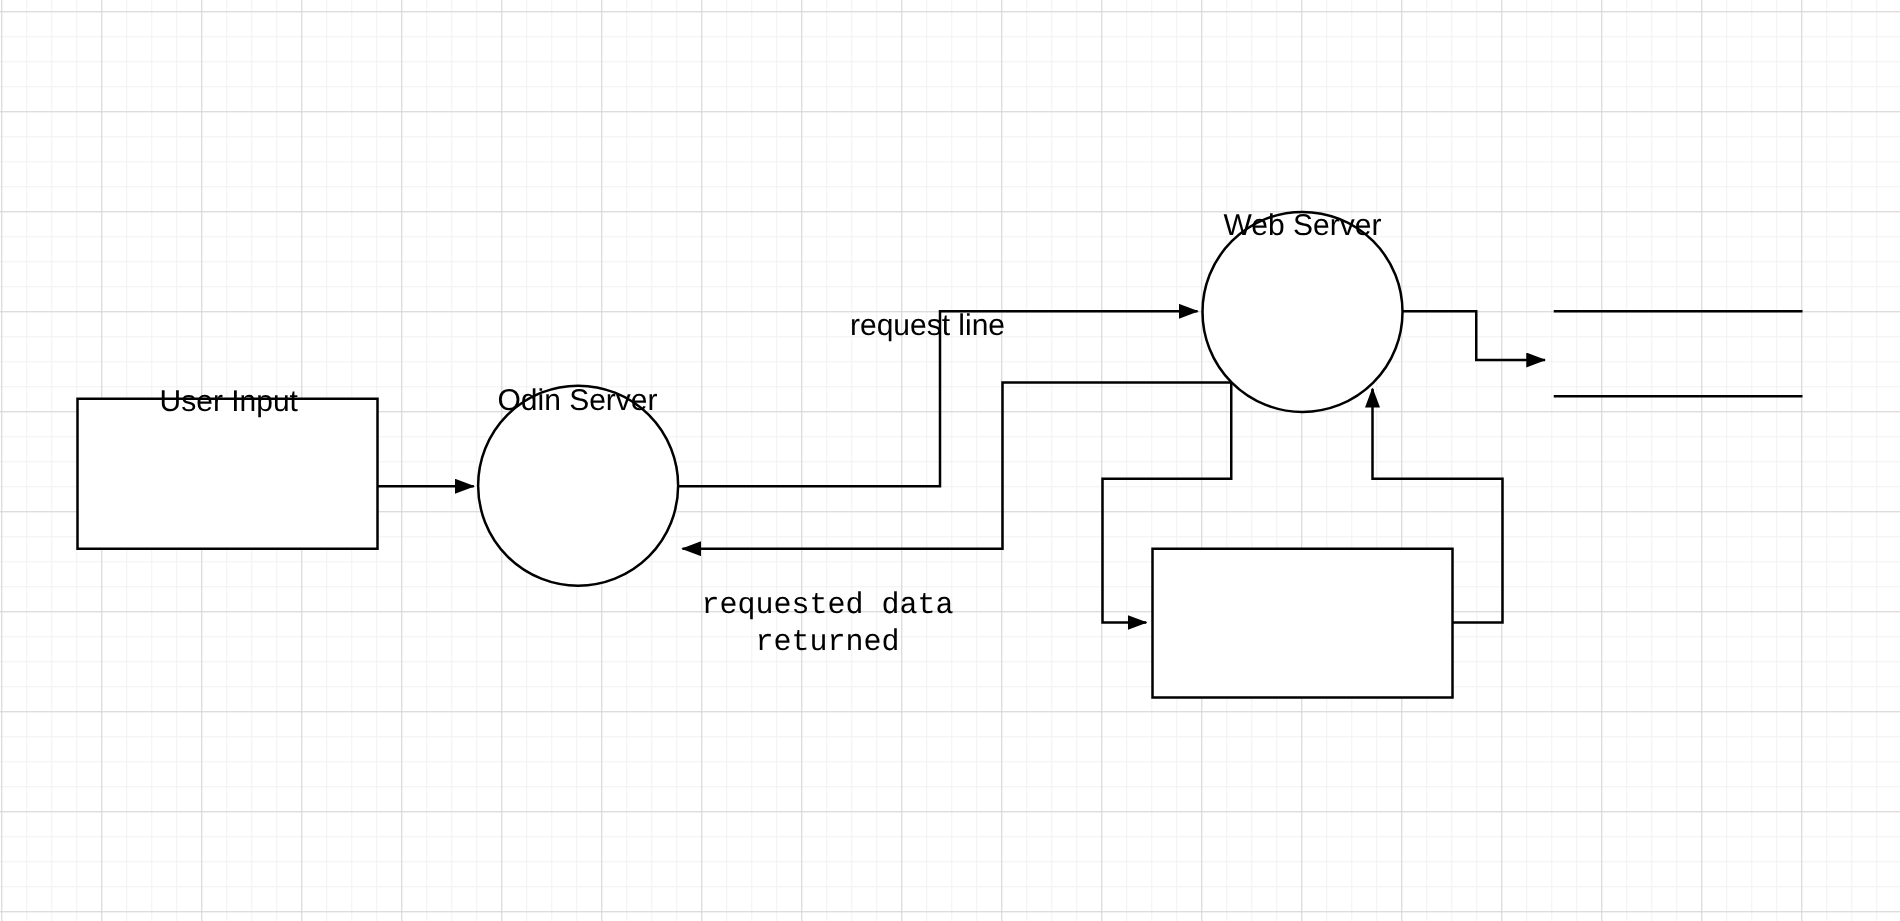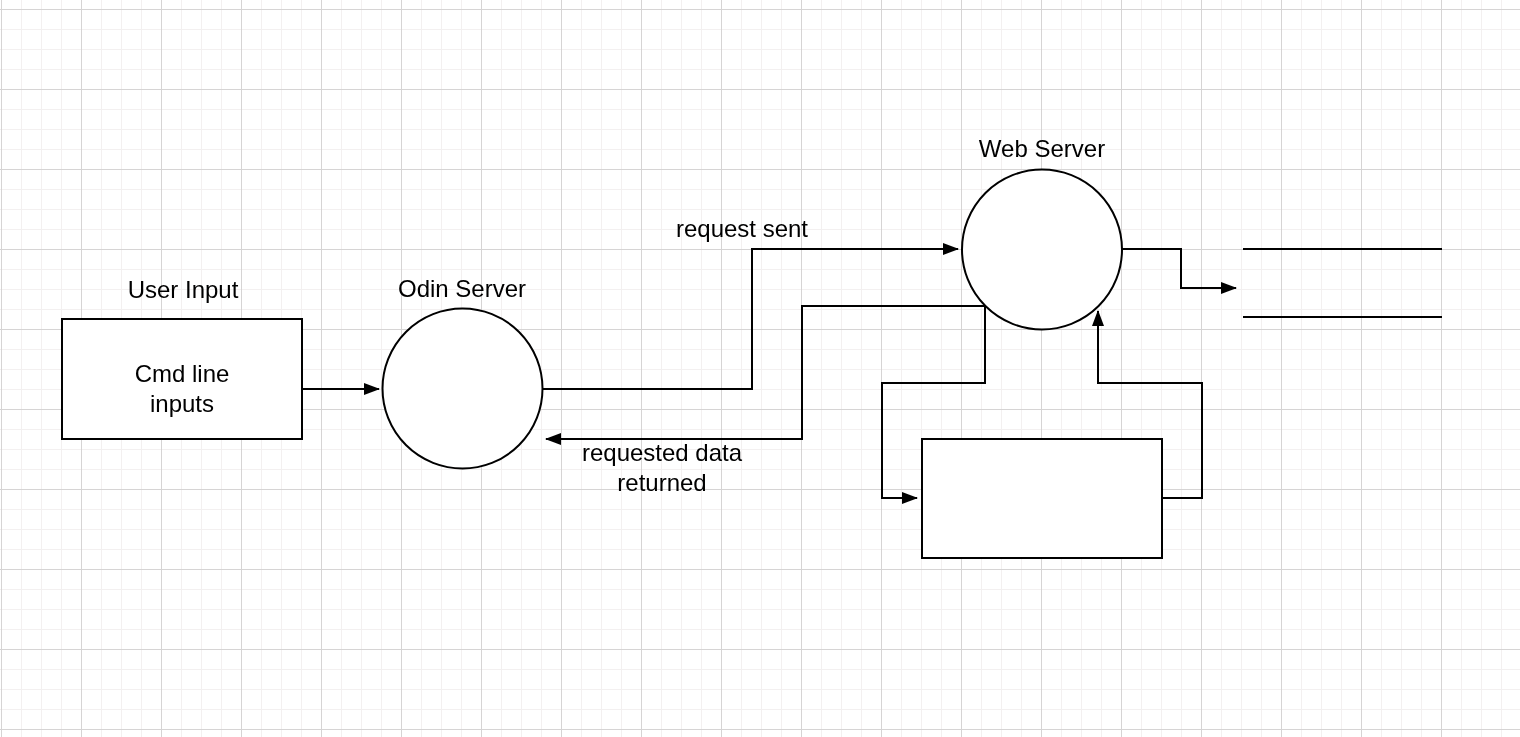--- a/index.html
+++ b/index.html
@@ -32,20 +32,21 @@
   .arrowhead{fill:var(--stroke);}
   .lbl{
     position:absolute;
     transform:translate(-50%,-50%);
     font-size:24px;
     line-height:30px;
     color:var(--text-color);
     white-space:pre-line;
     text-align:center;
     cursor:default;
+    margin-top:32px;
   }
 </style>
 </head>
 <body>
 
 <div class="canvas">
 
   <svg class="diagram-layer" viewBox="0 0 1520 737" xmlns="http://www.w3.org/2000/svg">
     <defs>
       <marker id="arrow" viewBox="0 0 16 12" refX="15" refY="6" markerWidth="16" markerHeight="12" markerUnits="userSpaceOnUse" orient="auto">
@@ -62,26 +63,24 @@
 
     <path class="edge" d="M302,389 L379,389" marker-end="url(#arrow)"></path>
     <path class="edge" d="M543,389 L752,389 L752,249 L958,249" marker-end="url(#arrow)"></path>
     <path class="edge" d="M985,306 L802,306 L802,439 L546,439" marker-end="url(#arrow)"></path>
     <path class="edge" d="M985,306 L985,383 L882,383 L882,498 L917,498" marker-end="url(#arrow)"></path>
     <path class="edge" d="M1162,498 L1202,498 L1202,383 L1098,383 L1098,311" marker-end="url(#arrow)"></path>
     <path class="edge" d="M1122,249 L1181,249 L1181,288 L1236,288" marker-end="url(#arrow)"></path>
   </svg>
 
   <div class="lbl" style="left:183px;top:290px;text-align:right;">User Input</div>
-  <div class="lbl" style="left:182px;top:389px;">Cmd line
-inputs</div>
 
   <div class="lbl" style="left:462px;top:289px;">Odin Server</div>
 
   <div class="lbl" style="left:1042px;top:149px;">Web Server</div>
 
 
 
-  <div class="lbl" style="left:742px;top:229px;">request sent</div>
-  <div class="lbl" style="left:662px;top:468px;">requested data
+  <div class="lbl" style="left:742px;top:229px;">request line</div>
+  <div class="lbl" style="left:662px;top:468px;font-family:Liberation Mono, monospace;">requested data
 returned</div>
 
 </div>
 
 </body></html>

